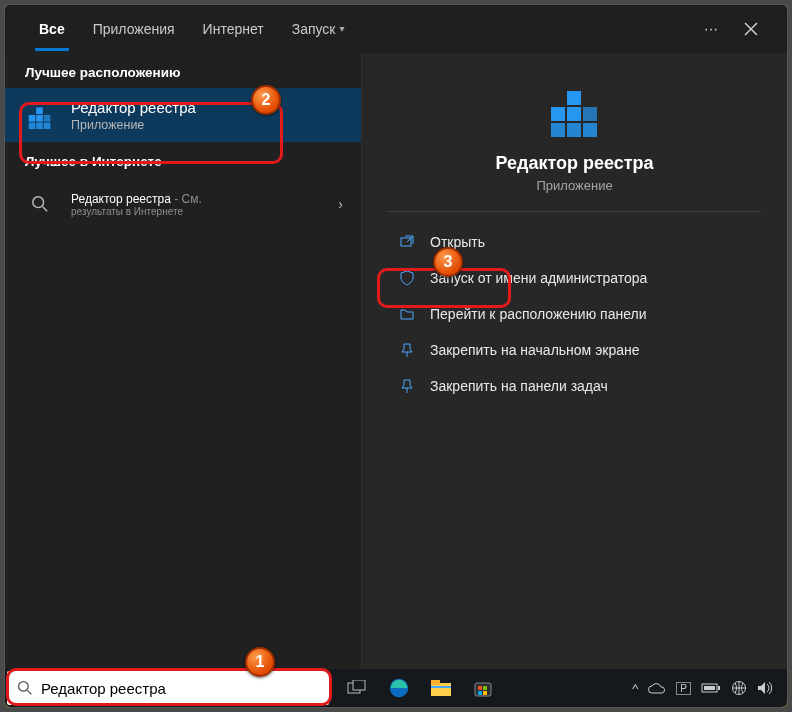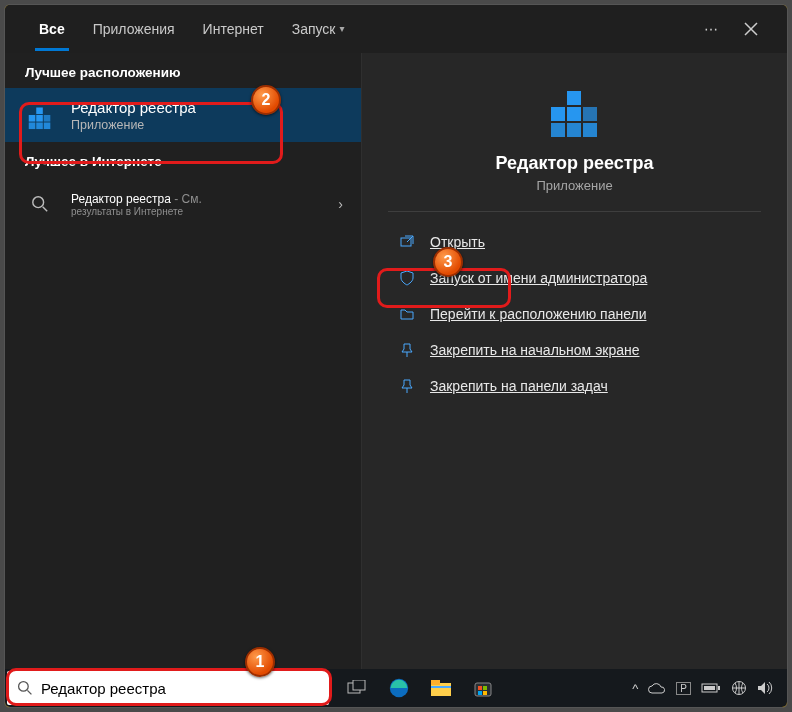--- a/index.html
+++ b/index.html
@@ -96,21 +96,20 @@
   }
   .big-icon { width: 64px; height: 64px; margin-bottom: 14px; }
   .preview-title { font-size: 18px; font-weight: 600; }
   .preview-sub { font-size: 13px; color: #a6a6a6; margin-top: 4px; }
   .actions { padding-top: 14px; display:flex; flex-direction:column; gap: 4px; }
   .action {
     display:flex; align-items:center; gap: 14px;
     padding: 8px 10px;
     font-size: 14px; color: #e8e8e8;
     border-radius: 2px;
-    text-decoration: underline;
   }
   .action .aicon { width: 18px; display:flex; justify-content:center; color:#4aa9ff; }
   .callout {
     position: absolute;
     border: 3px solid #e11b1b;
     border-radius: 10px;
     pointer-events: none;
   }
   .badge {
     position: absolute;

